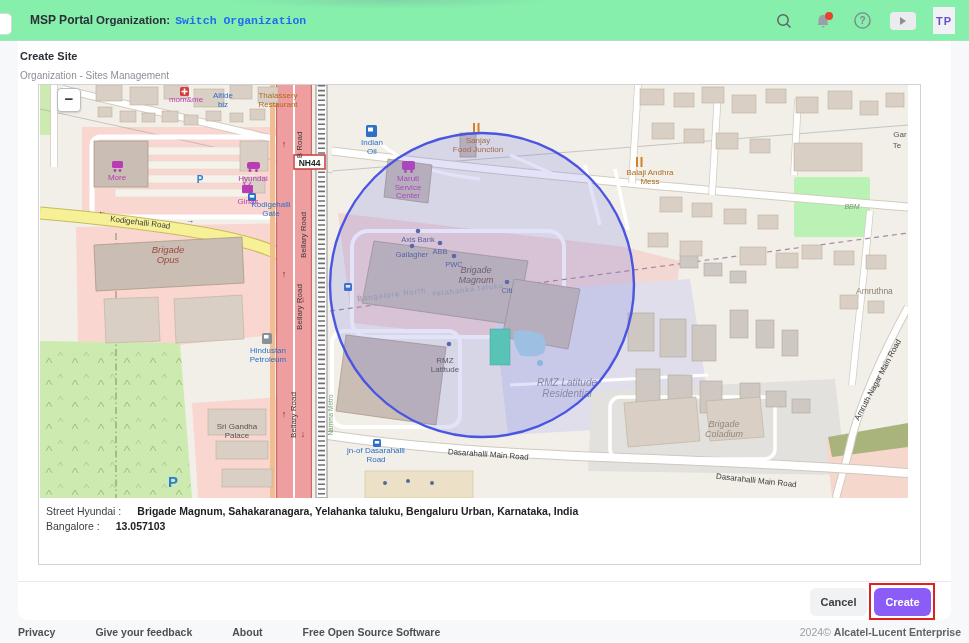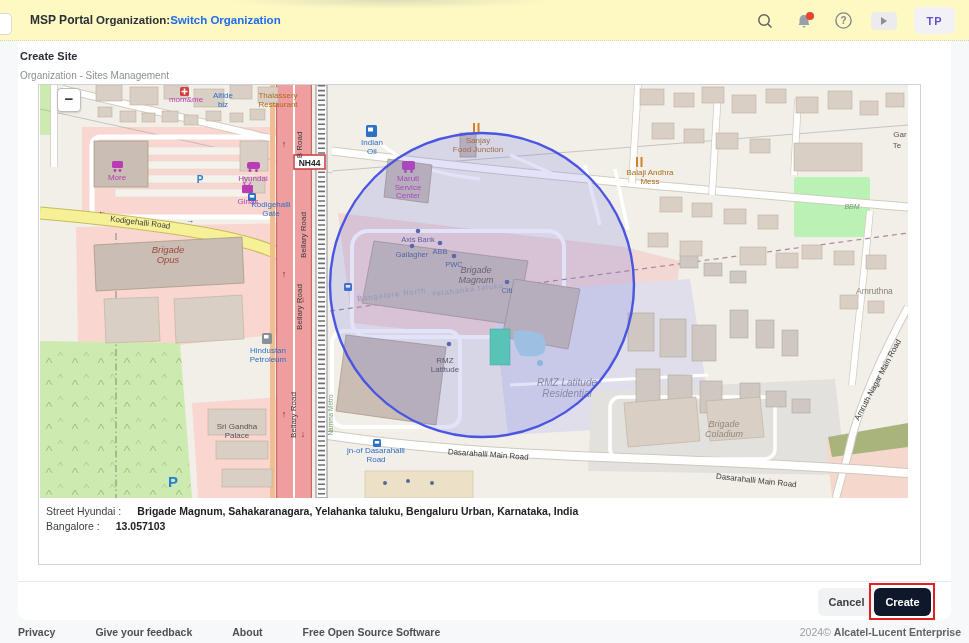--- a/index.html
+++ b/index.html
@@ -1,30 +1,30 @@
 <!DOCTYPE html>
 <html><head>
 <meta charset="utf-8">
 <style>
   html,body{margin:0;padding:0;}
   #app{position:relative;width:969px;height:643px;background:#f7f8f9;overflow:hidden;
        font-family:"Liberation Sans",sans-serif;color:#2b3036;}
   
-  .header{position:absolute;left:0;top:0;width:969px;height:41px;background:#fef9c3;
+  .header{position:absolute;left:0;top:0;width:969px;height:41px;background:#86efac;
           border-bottom:1px dotted #cfd2d6;box-sizing:border-box;}
   .hdr-partial{position:absolute;left:-10px;top:13px;width:20px;height:20px;background:#fff;
                border:1px solid #d8d8d8;border-radius:5px;}
   .hdr-title{position:absolute;left:30px;top:13px;font-size:12px;font-weight:bold;}
   .hdr-org{position:absolute;left:96px;top:14px;font-size:11.5px;font-weight:bold;}
-  .hdr-org a{color:#1f6bf1;text-decoration:none;cursor:pointer;}
+  .hdr-org a{color:#1f6bf1;text-decoration:none;margin-left:5px;cursor:pointer;font-family:Liberation Mono, monospace;}
   .hdr-icons{position:absolute;right:14px;top:7px;display:flex;align-items:center;gap:17px;}
   .icon-btn{position:relative;width:22px;height:22px;display:flex;align-items:center;justify-content:center;cursor:pointer;}
   .red-dot{position:absolute;right:1px;top:2px;width:8px;height:8px;border-radius:50%;background:#e8442e;}
   .play-btn{width:26px;height:18px;background:#ececef;border-radius:4px;display:flex;align-items:center;justify-content:center;}
-  .avatar{width:41px;height:27px;background:#f1f1f6;border-radius:6px;display:flex;align-items:center;
+  .avatar{width:22px;height:27px;background:#f1f1f6;border-radius:0;display:flex;align-items:center;
           justify-content:center;font-size:11px;font-weight:bold;color:#6450c8;letter-spacing:1px;cursor:pointer;}
   .top-shadow{position:absolute;left:225px;top:0;width:330px;height:9px;
               background:radial-gradient(ellipse at 50% 0%,rgba(110,120,145,.22),rgba(110,120,145,0) 70%);}
   
   .card{position:absolute;left:18px;top:41px;width:933px;height:579px;background:#fff;
         border-radius:0 0 10px 10px;}
   .page-title{position:absolute;left:2px;top:9px;font-size:11px;font-weight:bold;color:#2b3036;}
   .breadcrumb{position:absolute;left:2px;top:29px;font-size:10px;color:#8b9097;}
   
   .map-panel{position:absolute;left:20px;top:43px;width:883px;height:481px;
@@ -32,22 +32,22 @@
   .map-wrap{position:absolute;left:1px;top:0;width:868px;height:413px;overflow:hidden;cursor:grab;}
   .zoom-out-btn{position:absolute;left:18px;top:3px;width:22px;height:22px;background:#fff;
                 border:1px solid #b9bdc2;border-radius:4px;box-shadow:0 1px 2px rgba(0,0,0,.15);
                 font-size:15px;font-weight:bold;color:#333;text-align:center;line-height:20px;cursor:pointer;}
   .map-info{position:absolute;left:7px;top:419px;font-size:10.5px;line-height:14.8px;color:#3c4043;}
   .map-info b{color:#202124;margin-left:16px;text-align:center;}
   
   .divider{position:absolute;left:0;top:540px;width:933px;height:1px;background:#e9e9eb;}
   .btn{position:absolute;top:547px;height:28px;border:none;border-radius:6px;font-size:11px;
        font-weight:bold;font-family:"Liberation Sans",sans-serif;cursor:pointer;}
-  .btn-cancel{left:792px;width:57px;background:#f1f2f3;color:#3c4043;margin-left:8px;}
-  .btn-create{left:856px;width:57px;background:#0f172a;color:#fff;}
+  .btn-cancel{left:792px;width:57px;background:#f1f2f3;color:#3c4043;}
+  .btn-create{left:856px;width:57px;background:#8b5cf6;color:#fff;}
   .annotation{position:absolute;left:851px;top:542px;width:66px;height:37px;
               border:2.5px solid #e02020;box-sizing:border-box;pointer-events:none;}
   
   .footer{position:absolute;left:0;top:622px;width:969px;height:21px;font-size:10.5px;color:#4c5055;}
   .footer .links{position:absolute;left:18px;top:4px;display:flex;gap:40px;font-weight:bold;}
   .footer .links span{cursor:pointer;}
   .copyright{position:absolute;right:8px;top:4px;}
   .copyright .yr{color:#9aa0a6;}
   .copyright .co{color:#5f6368;font-weight:bold;}
   

